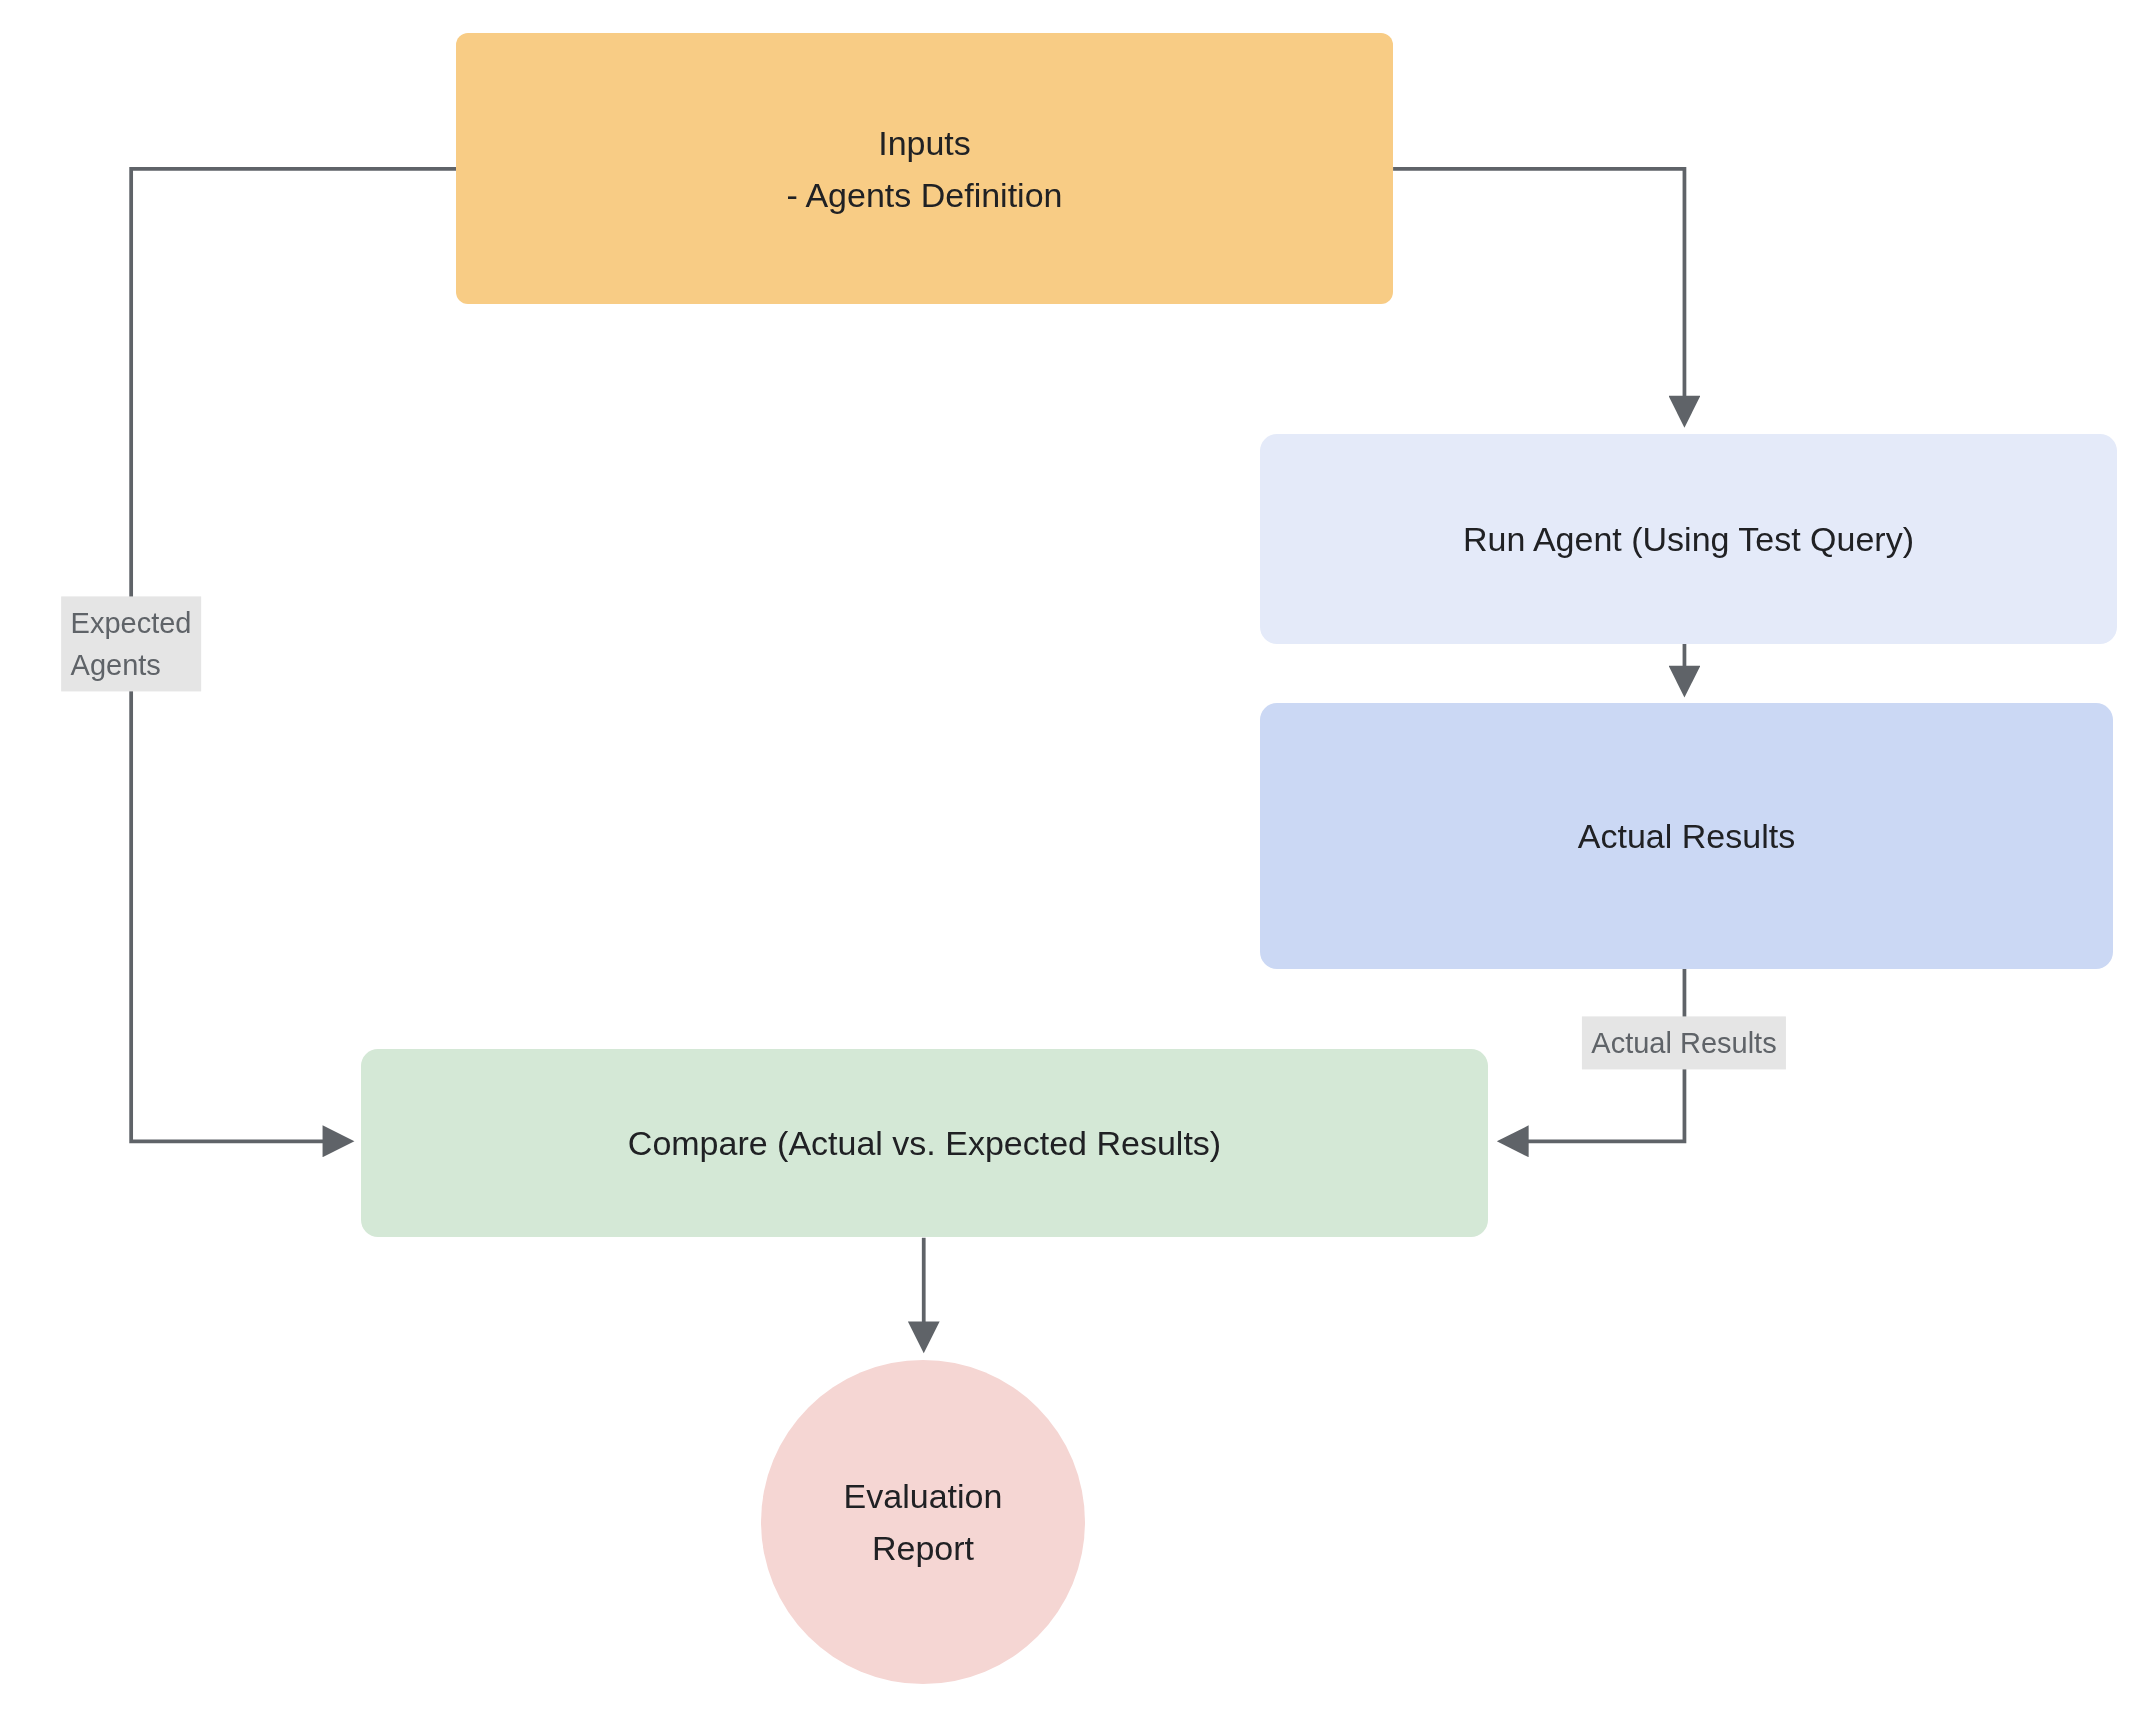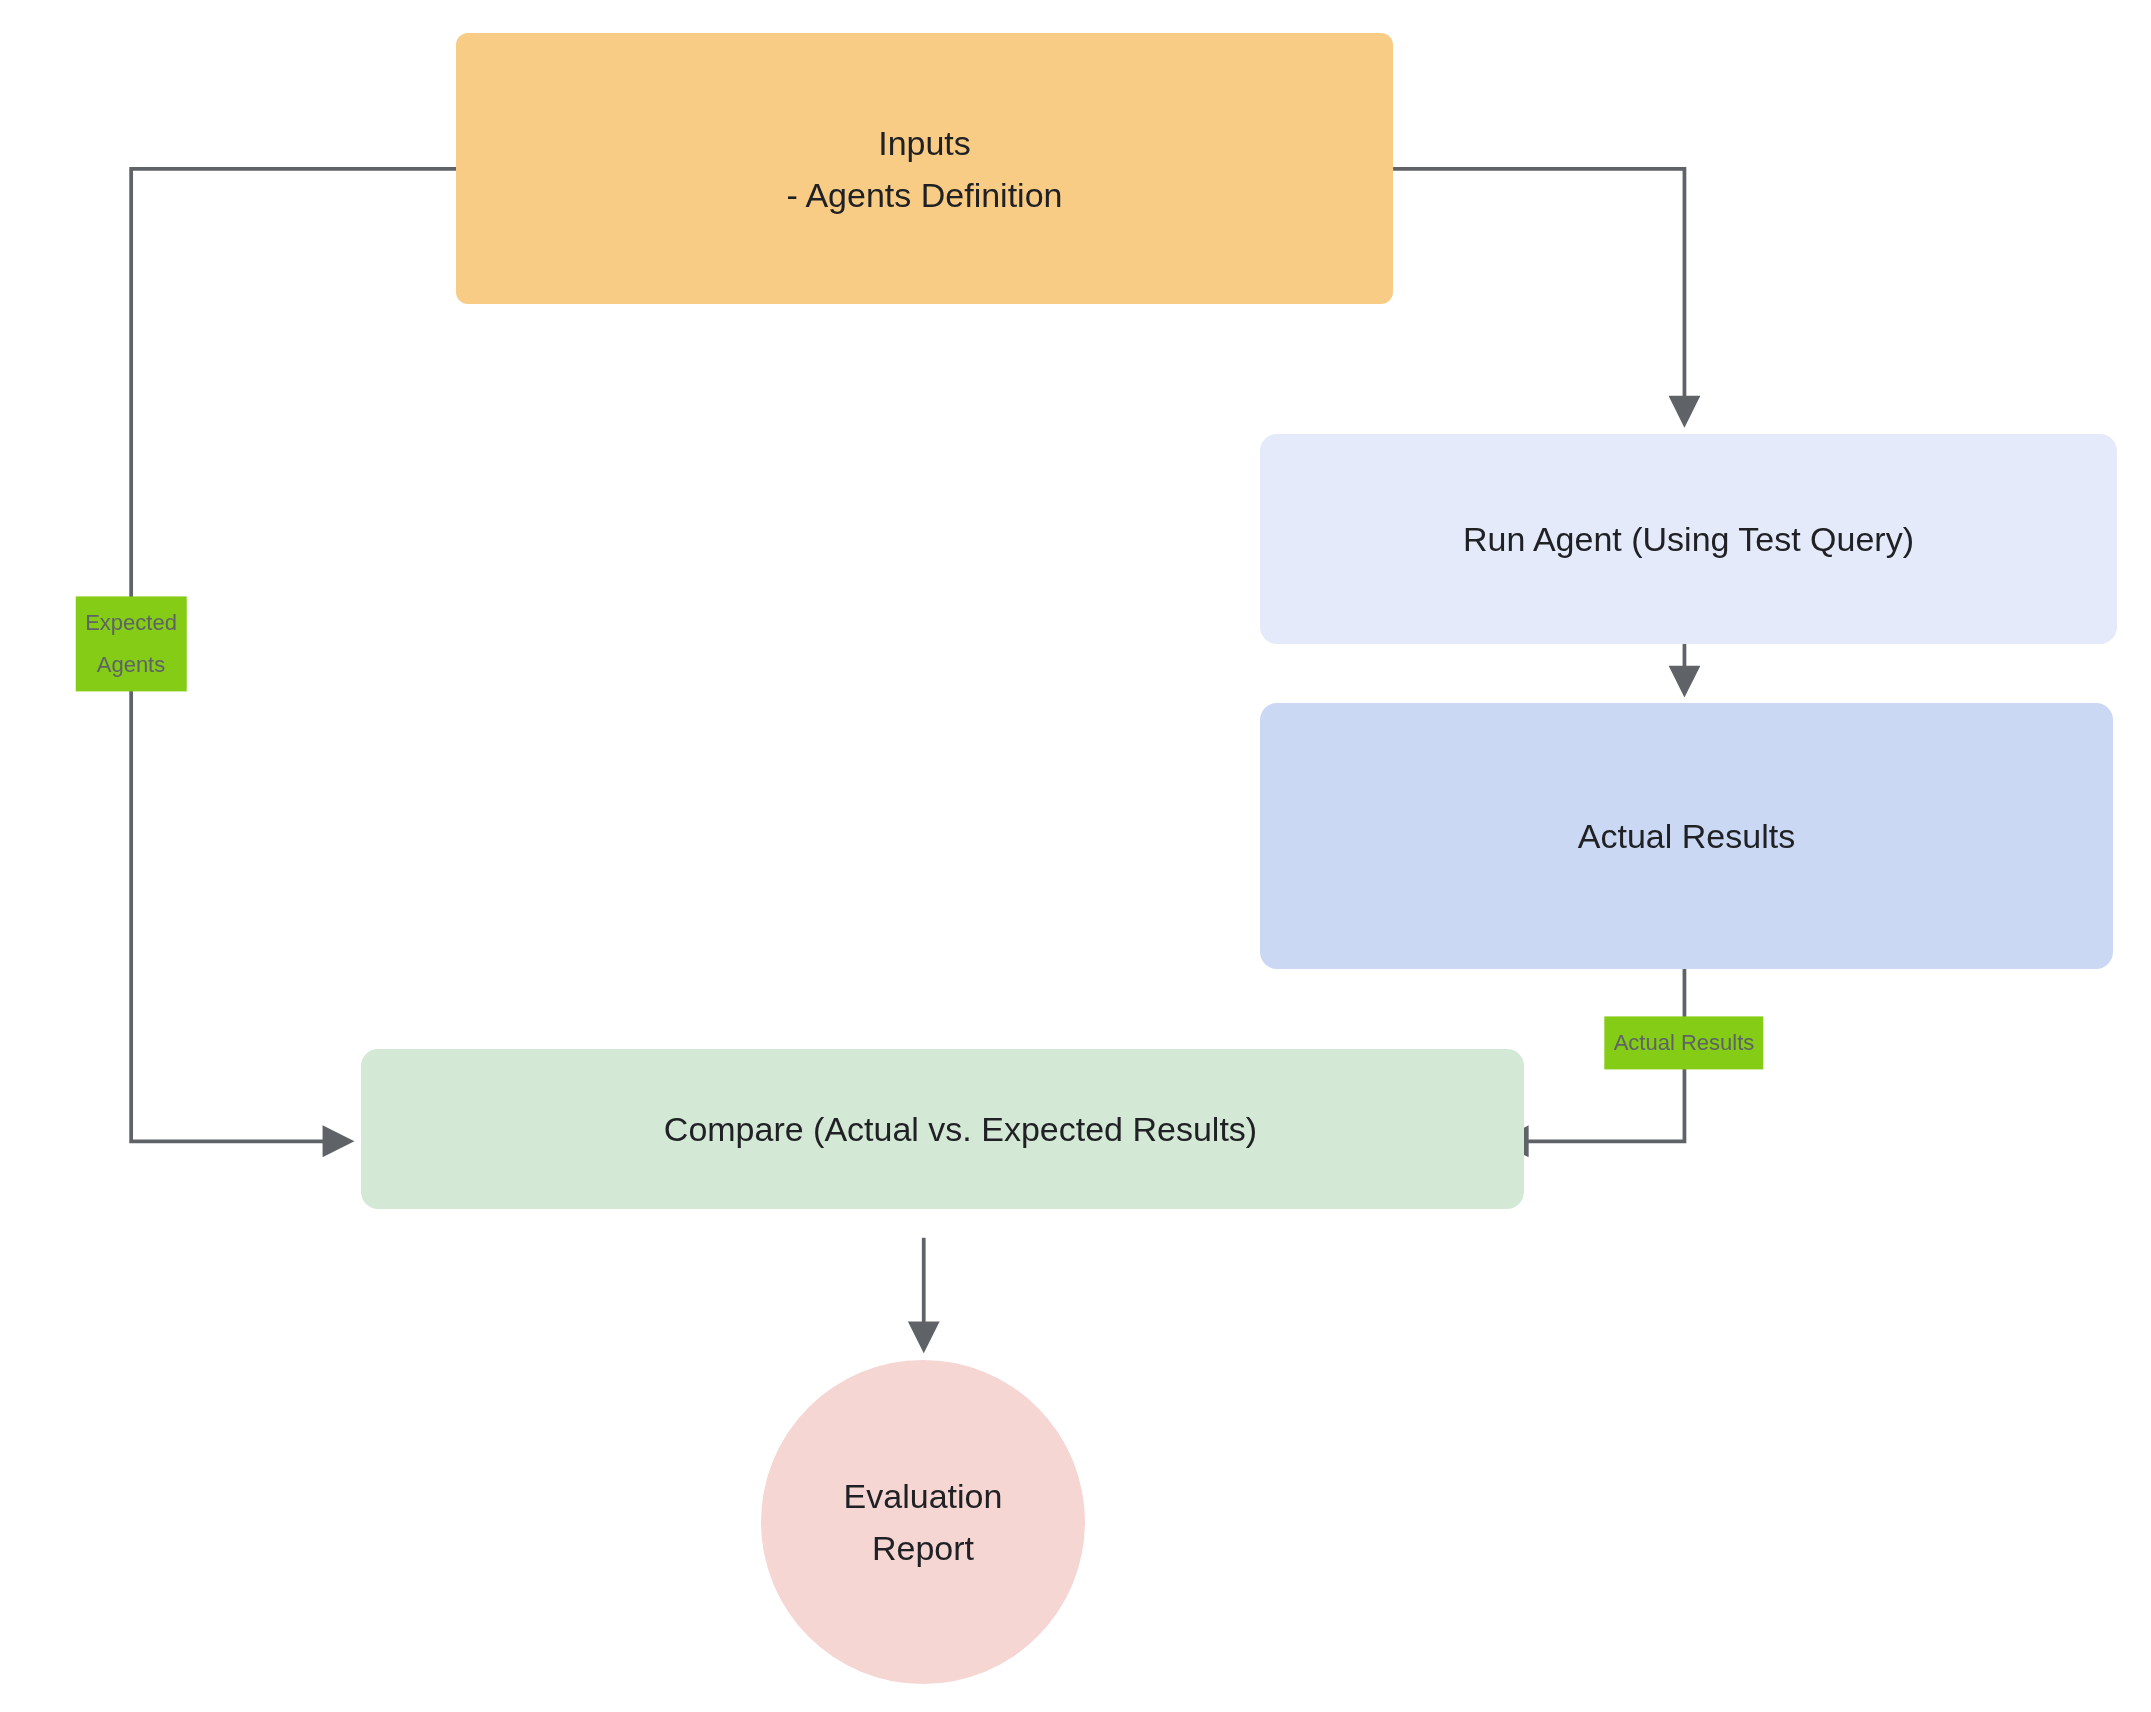--- a/index.html
+++ b/index.html
@@ -43,25 +43,24 @@
   }
   .node.rect-sm {
     border-radius: 17px;
   }
   .node.circle {
     border-radius: 50%;
   }
   .edge-label {
     position: absolute;
     transform: translate(-50%, -50%);
-    background: #84cc16;
+    background: #e5e5e5;
     color: #5f6368;
-    font-size: 22px;
+    font-size: 29px;
     line-height: 42px;
-    text-align: center;
     padding: 5.6px 9.4px;
     white-space: nowrap;
   }
 </style>
 </head>
 <body>
 
 <div id="canvas">
 
   <svg id="connector-layer" viewBox="0 0 2296 1828" xmlns="http://www.w3.org/2000/svg">
@@ -88,21 +87,21 @@
   </div>
 
   <div class="node rect-sm" style="left: 1260px; top: 434px; width: 857px; height: 210px; background-color: rgb(228, 234, 249);">
     <div>Run Agent (Using Test Query)</div>
   </div>
 
   <div class="node rect-sm" style="left: 1260px; top: 703px; width: 853px; height: 266px; background-color: rgb(203, 216, 244);">
     <div>Actual Results</div>
   </div>
 
-  <div class="node rect-sm" style="left: 361px; top: 1049px; width: 1127px; height: 160px; background-color: rgb(212, 232, 214); padding-left: 36px;">
+  <div class="node rect-sm" style="left: 361px; top: 1049px; width: 1127px; height: 188px; background-color: rgb(212, 232, 214);">
     <div>Compare (Actual vs. Expected Results)</div>
   </div>
 
   <div class="node circle" style="left: 761px; top: 1360px; width: 324px; height: 324px; background-color: rgb(245, 214, 211);">
     <div>Evaluation</div>
     <div>Report</div>
   </div>
 
   <div class="edge-label" style="left: 131px; top: 644px; color: rgb(95, 99, 104);">
     <div>Expected</div>

